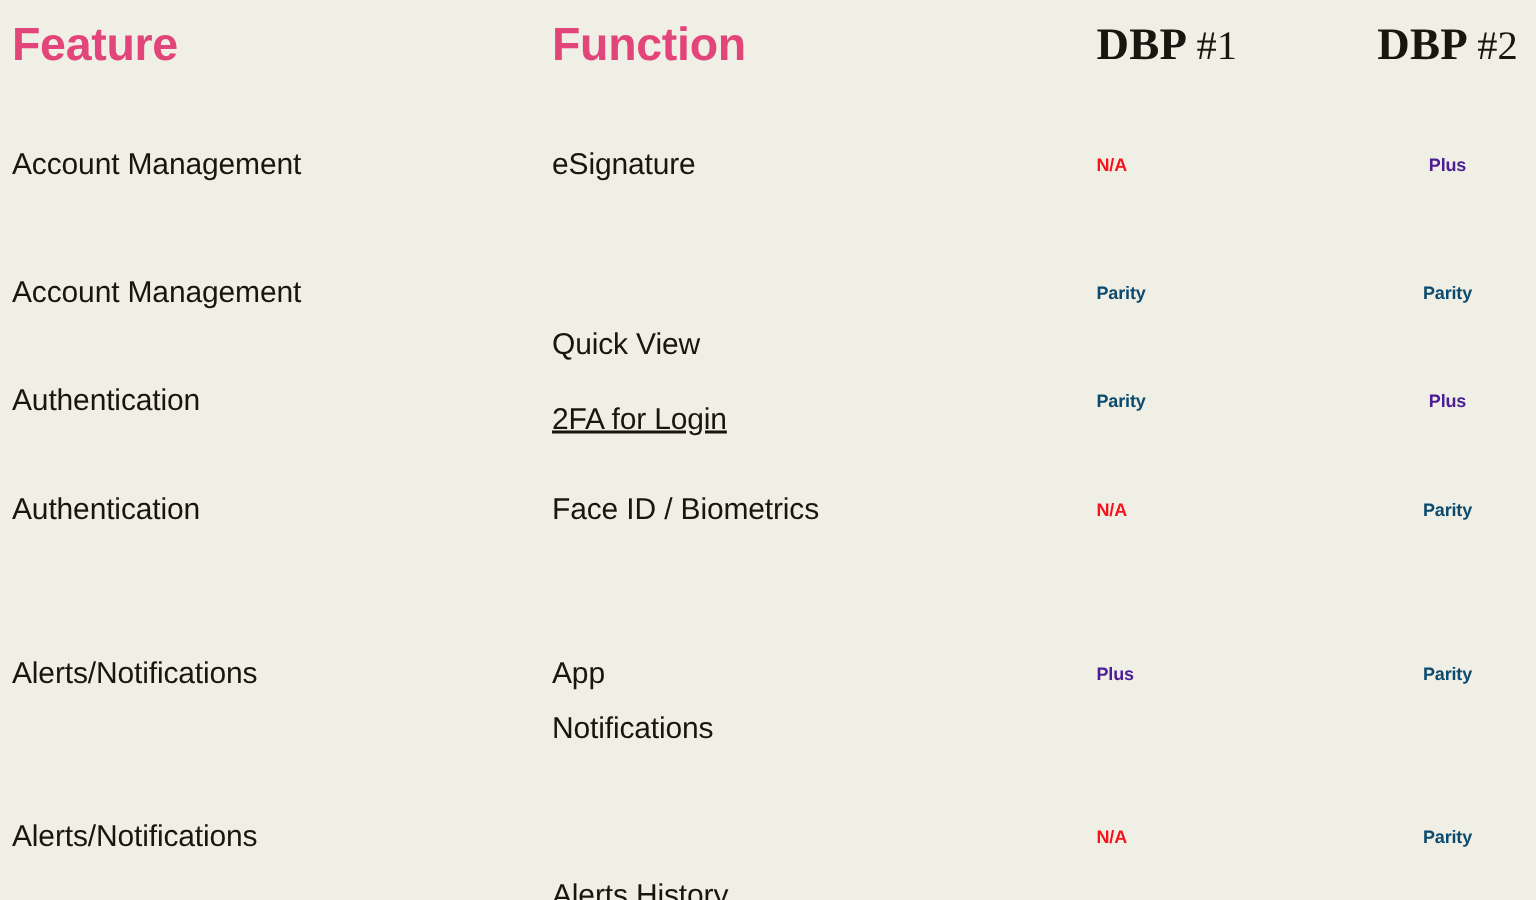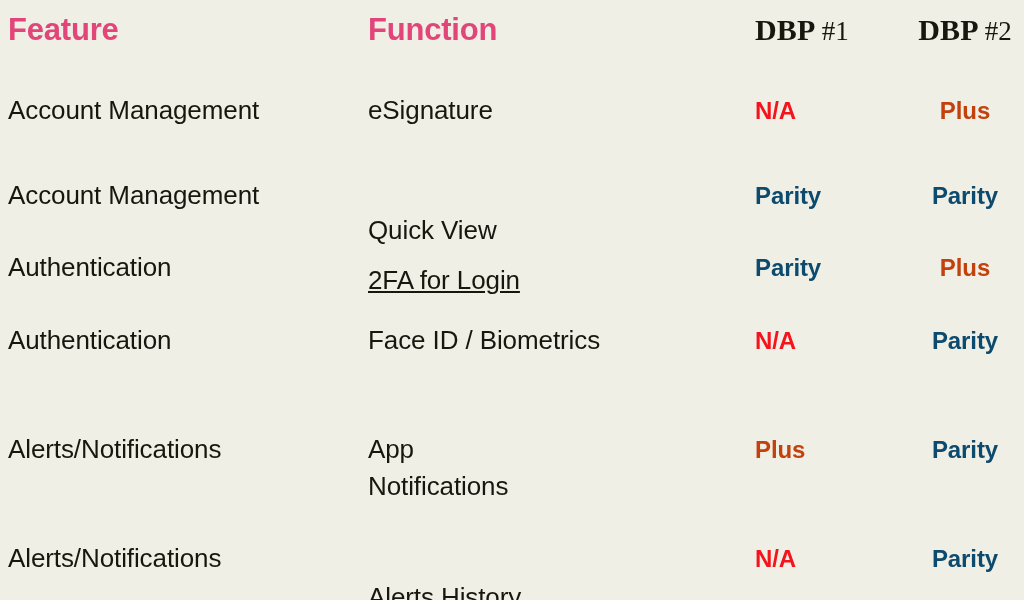--- a/index.html
+++ b/index.html
@@ -19,21 +19,21 @@
   .table {
     position: relative;
     width: 916px;
     height: 600px;
     box-sizing: border-box;
   }
 
   
   .col-feature  { left: 8px;   width: 352px; }
   .col-function { left: 368px; width: 355px; }
-  .col-dbp1     { left: 731px; width: 168px; margin-left: 24px; }
+  .col-dbp1     { left: 731px; width: 168px; }
   .col-dbp2     { left: 906px; width: 118px; text-align: center; }
 
   .cell {
     position: absolute;
     box-sizing: border-box;
     white-space: pre-line;
   }
 
   
   .header-row .cell {
@@ -56,33 +56,33 @@
   }
   .hdr-serif .num {
     font-weight: normal;
     font-size: 27px;
     letter-spacing: 0;
   }
 
   
   .body-text {
     color: #17170f;
-    font-size: 26px;
+    font-size: 20px;
     font-weight: normal;
     line-height: 37px;
     letter-spacing: -0.1px;
   }
   .status {
-    font-size: 24px;
+    font-size: 12px;
     font-weight: bold;
     line-height: 37px;
     letter-spacing: -0.1px;
   }
   .status.na     { color: #f5131c; }
-  .status.plus   { color: #c2410c; }
+  .status.plus   { color: #4c1d95; }
   .status.parity { color: #0c4a6e; }
 </style>
 </head>
 <body>
 
 <div class="table">
 
   <div class="header-row">
     <div class="cell col-feature hdr-pink">Feature</div>
 

